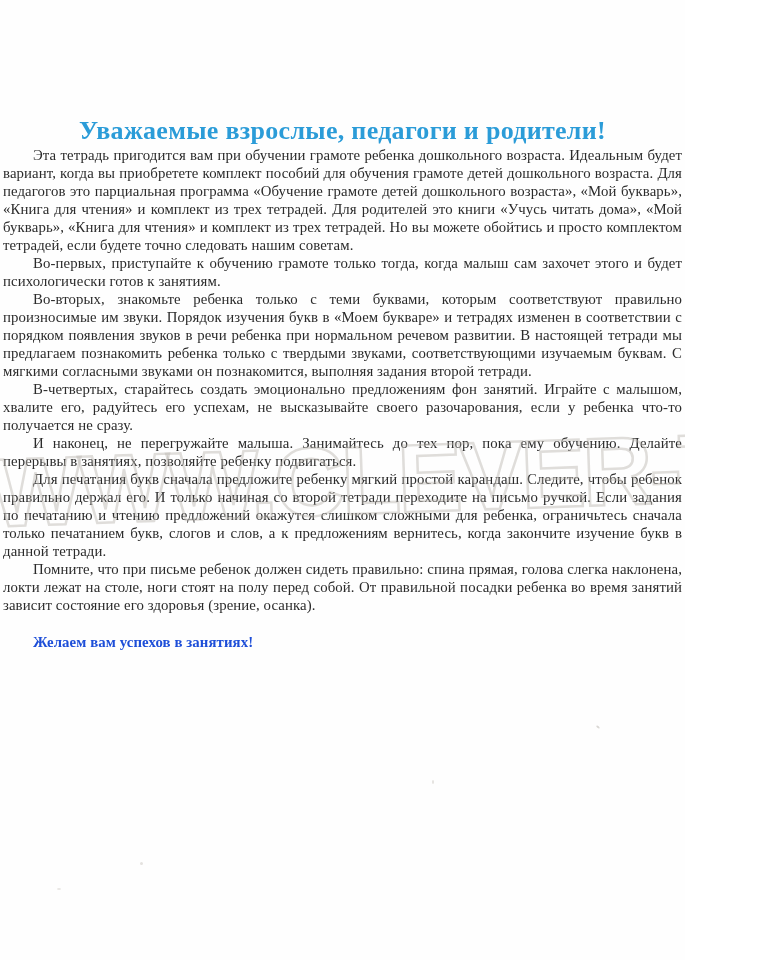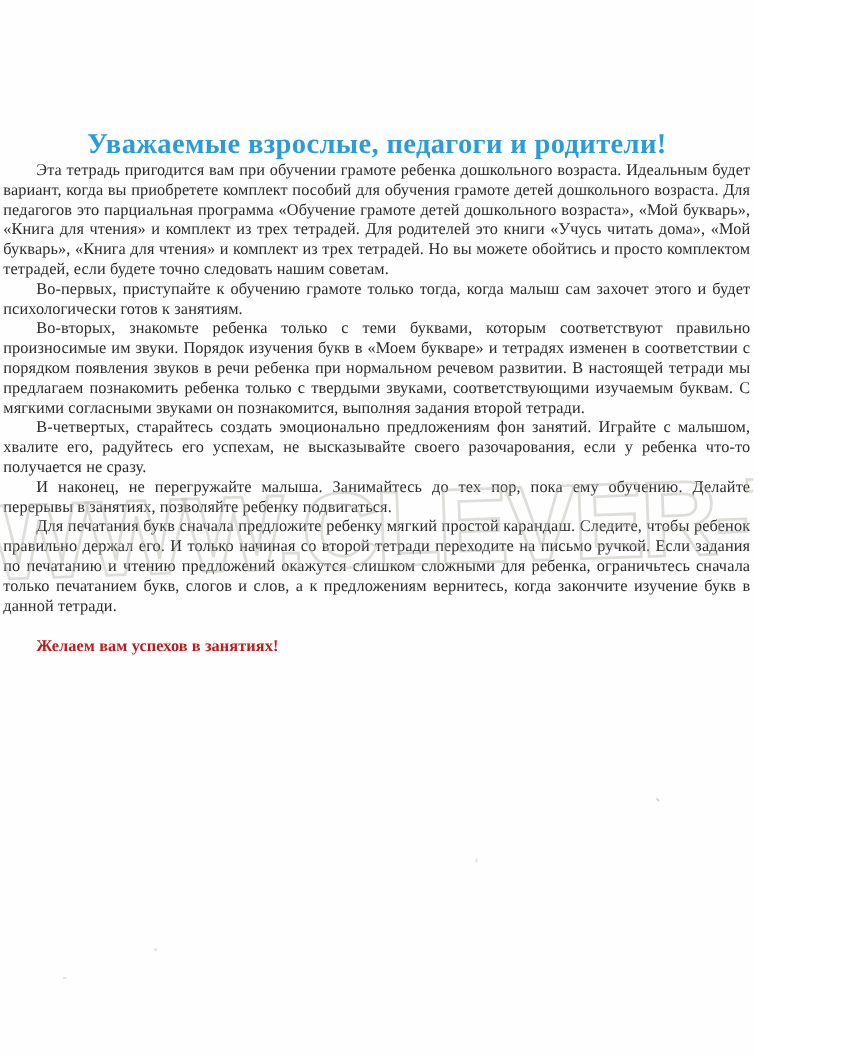--- a/index.html
+++ b/index.html
@@ -37,21 +37,21 @@
     text-align: justify;
     text-indent: 30px;
     letter-spacing: 0.1px;
   }
   .closing-line {
     margin: 0;
     padding-top: 19px;
     text-align: center;
     font-size: 14.8px;
     font-weight: bold;
-    color: #b91c1c;
+    color: #1d4ed8;
   }
   .watermark {
     position: absolute;
     top: 424px;
     left: -10px;
     width: 787px;
     text-align: center;
     font-family: "Liberation Sans", "DejaVu Sans", sans-serif;
     font-size: 97px;
     font-weight: bold;
@@ -82,20 +82,21 @@
 
   <h1 class="page-title">Уважаемые взрослые, педагоги и родители!</h1>
 
   <div class="text-block">
     <p>Эта тетрадь пригодится вам при обучении грамоте ребенка дошкольного возраста. Идеальным будет вариант, когда вы приобретете комплект пособий для обучения грамоте детей дошкольного возраста.  Для педагогов это парциальная программа «Обучение грамоте детей дошкольного возраста», «Мой букварь», «Книга для чтения» и комплект из трех тетрадей. Для родителей это книги «Учусь читать дома», «Мой букварь», «Книга для чтения» и комплект из трех тетрадей. Но вы можете обойтись и просто комплектом тетрадей, если будете точно следовать нашим  советам.</p>
     <p>Во-первых, приступайте к обучению грамоте только тогда, когда малыш сам  захочет этого и будет психологически готов к занятиям.</p>
     <p>Во-вторых, знакомьте ребенка только с теми буквами, которым  соответствуют правильно произносимые им  звуки. Порядок изучения букв в «Моем  букваре» и тетрадях изменен в соответствии с порядком  появления звуков в речи ребенка при нормальном  речевом развитии. В настоящей тетради мы предлагаем  познакомить ребенка только с твердыми звуками, соответствующими  изучаемым  буквам. С мягкими согласными звуками он познакомится, выполняя задания второй тетради.</p>
     <p>В-четвертых, старайтесь создать эмоционально предложениям фон занятий. Играйте с малышом, хвалите его, радуйтесь его успехам, не высказывайте своего разочарования, если у ребенка что-то получается не сразу.</p>
     <p>И наконец, не перегружайте малыша. Занимайтесь до тех пор, пока ему обучению. Делайте перерывы в занятиях, позволяйте ребенку подвигаться.</p>
     <p>Для печатания букв сначала предложите ребенку мягкий простой карандаш. Следите, чтобы ребенок правильно держал его. И только начиная со второй тетради переходите на письмо ручкой. Если задания по печатанию и чтению предложений окажутся слишком сложными для ребенка, ограничьтесь сначала только печатанием  букв, слогов и слов, а к предложениям  вернитесь, когда закончите изучение букв в данной тетради.</p>
+    <p>Помните, что при письме ребенок должен сидеть правильно:  спина прямая, голова слегка наклонена, локти лежат на столе, ноги стоят на полу перед собой. От правильной посадки ребенка во время занятий зависит состояние его здоровья (зрение, осанка).</p>
 
     <p class="closing-line">Желаем вам успехов в занятиях!</p>
   </div>
 
   <div class="watermark">WWW.CLEVER-TOV.RU</div>
 
   <div class="speck s1"></div>
   <div class="speck s2"></div>
   <div class="speck s3"></div>
   <div class="speck s4"></div>

